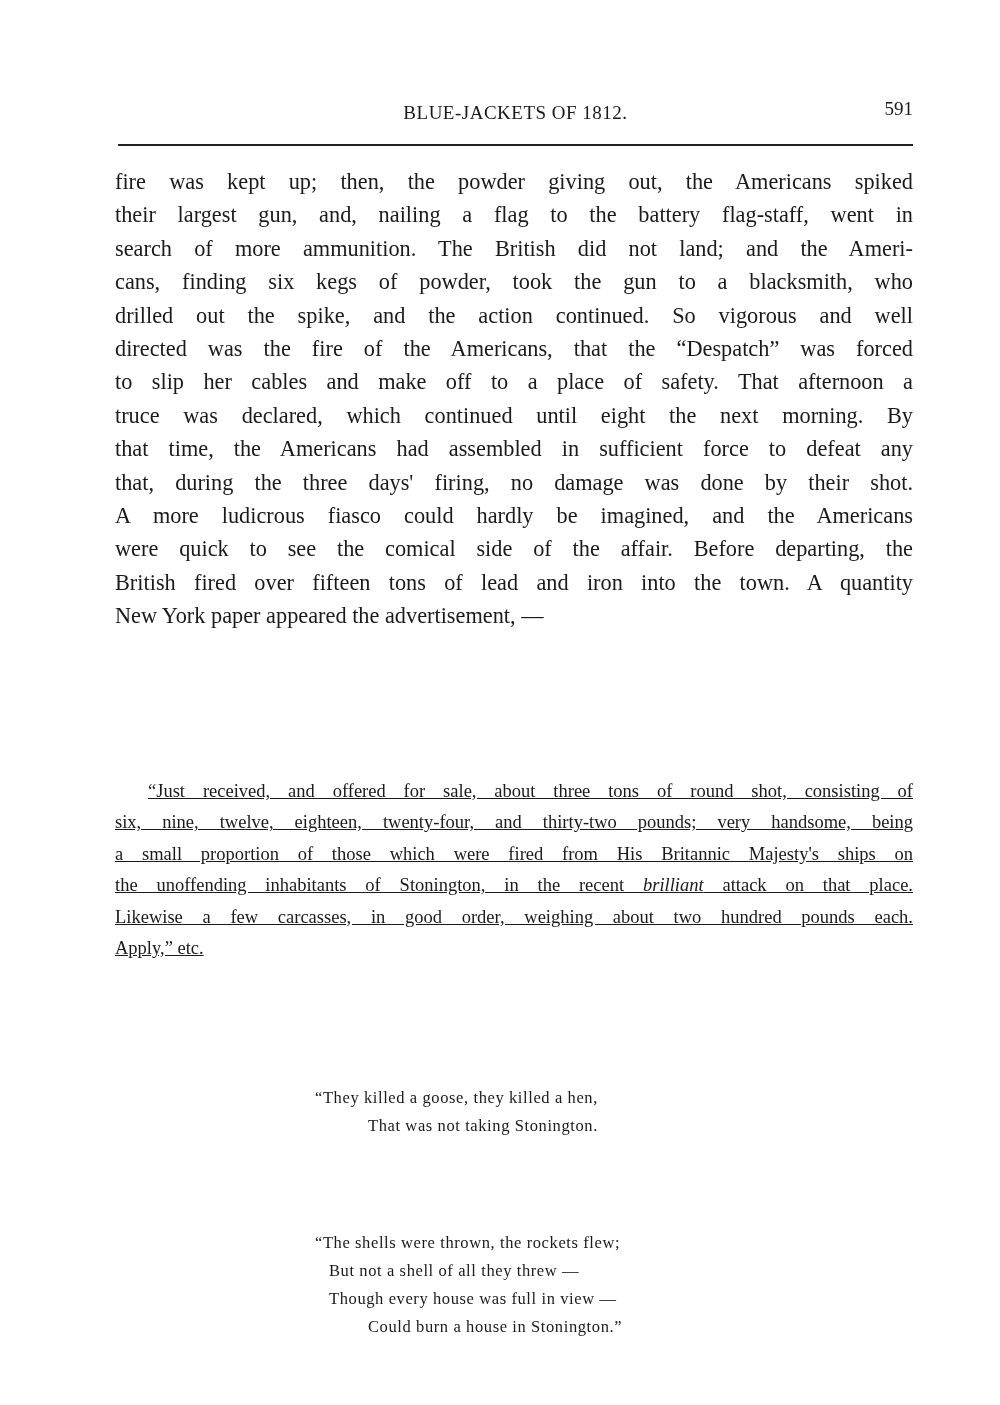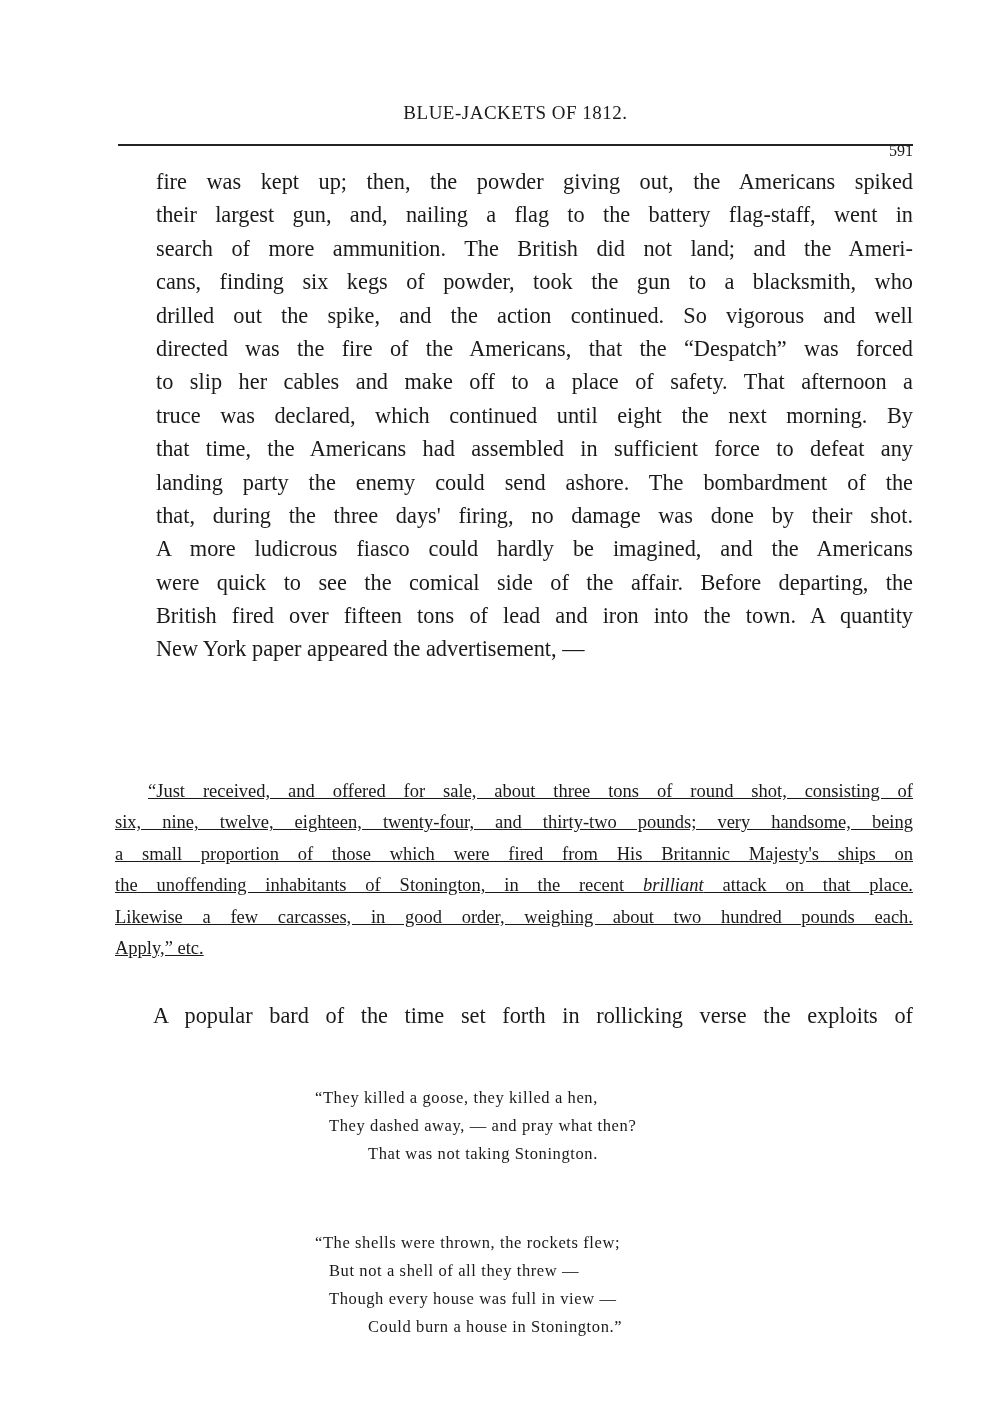--- a/index.html
+++ b/index.html
@@ -33,22 +33,21 @@
       left: 0; right: 0;
       text-align: center;
       font-size: 19px;
       letter-spacing: 0.5px;
       top: 4px;
     }
     .page-number {
       position: absolute;
       right: 0;
       top: 0;
-      font-size: 16px;
-      margin-top: 44px;
+      font-size: 19px;
     }
     .rule {
       position: absolute;
       top: 128px;
       left: 118px;
       width: 795px;
       height: 0;
       border-top: 2px solid #222;
     }
     .body-text {
@@ -59,21 +58,20 @@
       font-size: 22.3px;
       line-height: 33.4px;
       text-align: justify;
     }
     .body-text .line {
       display: block;
       text-align: justify;
       text-align-last: justify;
       white-space: nowrap;
       height: 33.4px;
-      margin-left: 41px;
     }
     .body-text .line.last {
       text-align-last: left;
     }
     .quote {
       position: absolute;
       top: 760px;
       left: 115px;
       width: 798px;
       font-size: 18.5px;
@@ -139,44 +137,41 @@
   <div class="body-text">
     <span class="line">fire was kept up; then, the powder giving out, the Americans spiked</span>
     <span class="line">their largest gun, and, nailing a flag to the battery flag-staff, went in</span>
     <span class="line">search of more ammunition.  The British did not land; and the Ameri-</span>
     <span class="line">cans, finding six kegs of powder, took the gun to a blacksmith, who</span>
     <span class="line">drilled out the spike, and the action continued.  So vigorous and well</span>
     <span class="line">directed was the fire of the Americans, that the “Despatch” was forced</span>
     <span class="line">to slip her cables and make off to a place of safety.  That afternoon a</span>
     <span class="line">truce was declared, which continued until eight the next morning.  By</span>
     <span class="line">that time, the Americans had assembled in sufficient force to defeat any</span>
-    <span class="line">landing party the enemy could send ashore.  The bombardment of the</span>
     <span class="line">that, during the three days' firing, no damage was done by their shot.</span>
     <span class="line">A more ludicrous fiasco could hardly be imagined, and the Americans</span>
     <span class="line">were quick to see the comical side of the affair.  Before departing, the</span>
     <span class="line">British fired over fifteen tons of lead and iron into the town.  A quantity</span>
     <span class="line last">New York paper appeared the advertisement, —</span>
   </div>
 
   <div class="quote">
     <span class="line first">“Just received, and offered for sale, about three tons of round shot, consisting of</span>
     <span class="line">six, nine, twelve, eighteen, twenty-four, and thirty-two pounds; very handsome, being</span>
     <span class="line">a small proportion of those which were fired from His Britannic Majesty's ships on</span>
     <span class="line"><span>the unoffending inhabitants of Stonington, in the recent </span><em>brilliant</em><span> attack on that place.</span></span>
     <span class="line">Likewise a few carcasses, in good order, weighing about two hundred pounds each.</span>
     <span class="line last">Apply,” etc.</span>
   </div>
 
   <div class="para2">
-    <span class="line first">A popular bard of the time set forth in rollicking verse the exploits of</span>
   </div>
 
   <div class="stanza stanza-1">
     <span class="vline">“They killed a goose, they killed a hen,</span>
-    <span class="vline indent1">They dashed away, — and pray what then?</span>
     <span class="vline indent2">That was not taking Stonington.</span>
   </div>
 
   <div class="stanza stanza-2">
     <span class="vline">“The shells were thrown, the rockets flew;</span>
     <span class="vline indent1">But not a shell of all they threw —</span>
     <span class="vline indent1">Though every house was full in view —</span>
     <span class="vline indent2">Could burn a house in Stonington.”</span>
   </div>
 

